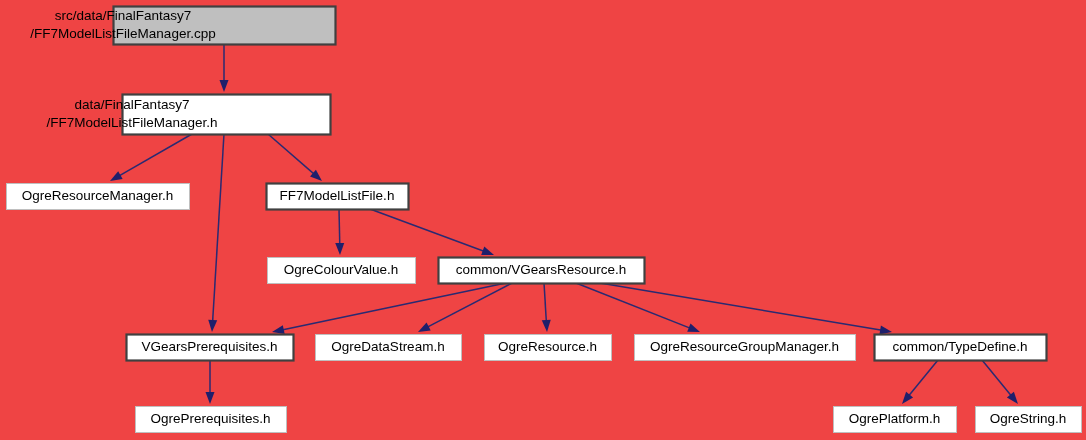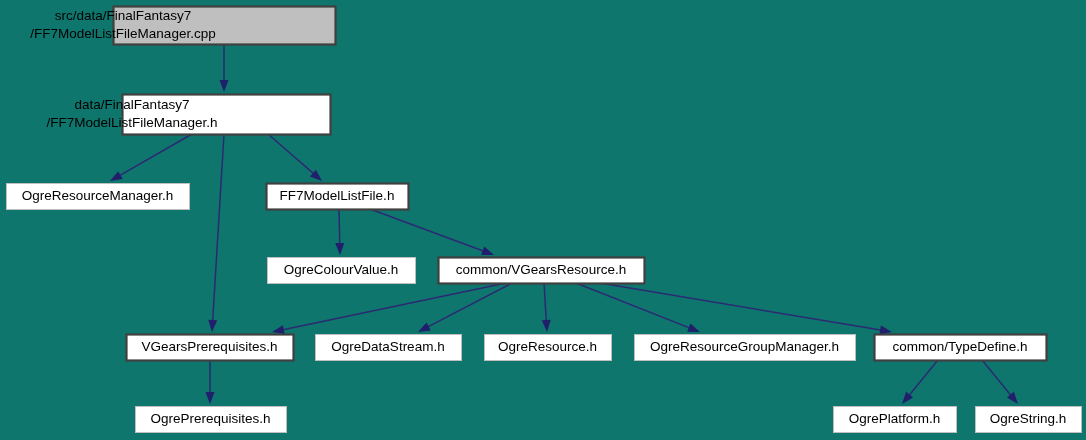--- a/index.html
+++ b/index.html
@@ -4,21 +4,21 @@
 <style>
   html, body {
     margin: 0;
     padding: 0;
     background: #ffffff;
   }
   #canvas-wrap {
     position: relative;
     width: 1086px;
     height: 440px;
-    background: #0f766e;
+    background: #ef4444;
     overflow: hidden;
     font-family: "Liberation Sans", sans-serif;
   }
   svg#graph {
     display: block;
     width: 1086px;
     height: 440px;
   }
   .node-box {
     stroke-width: 1;

